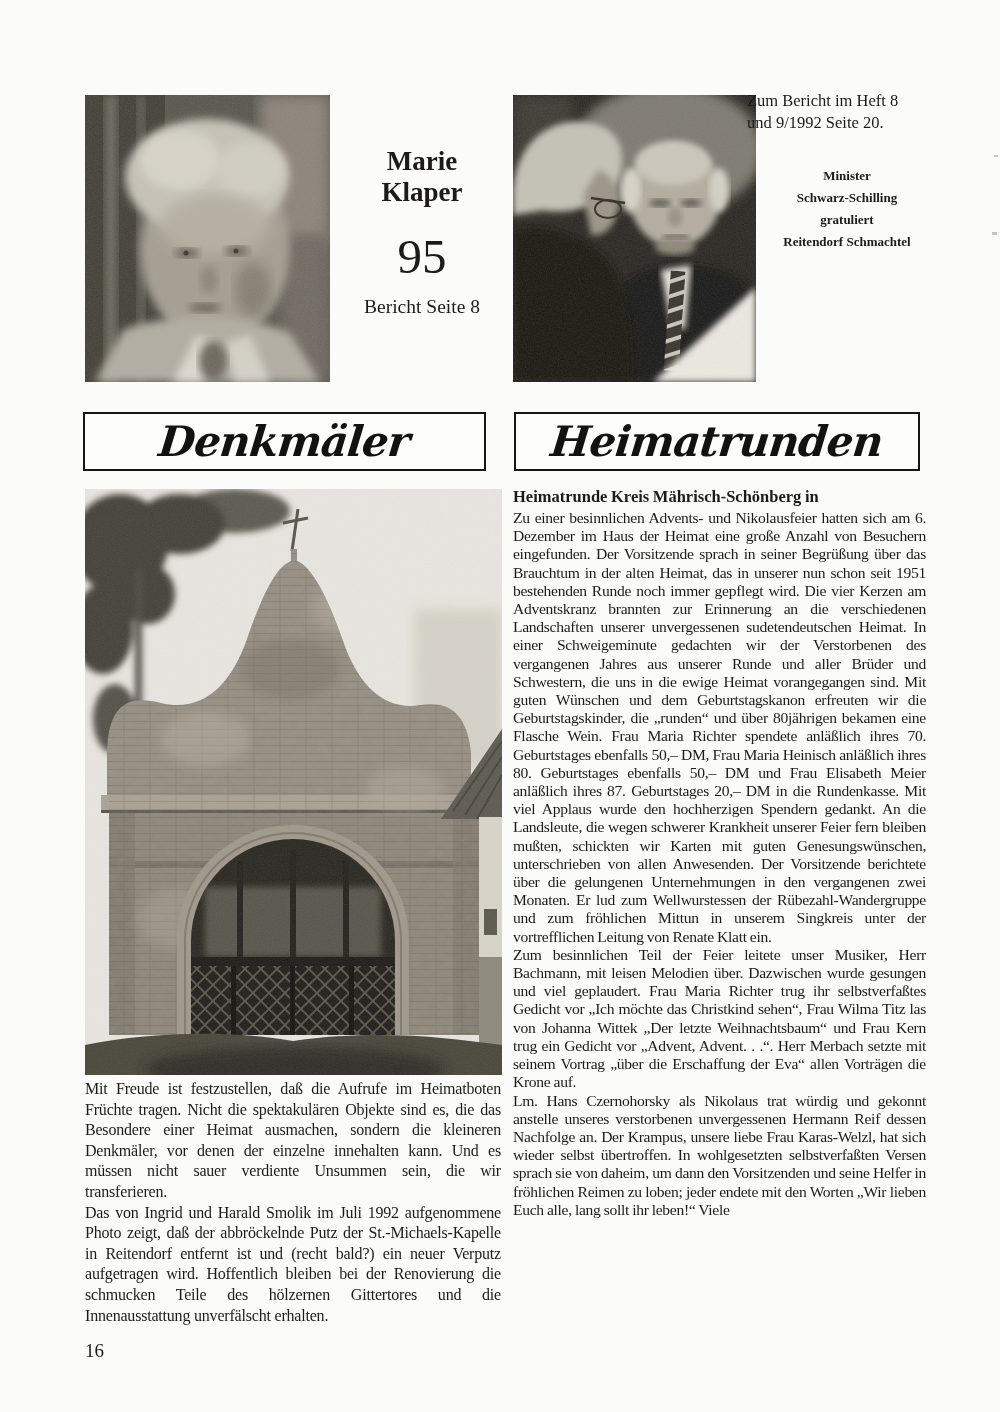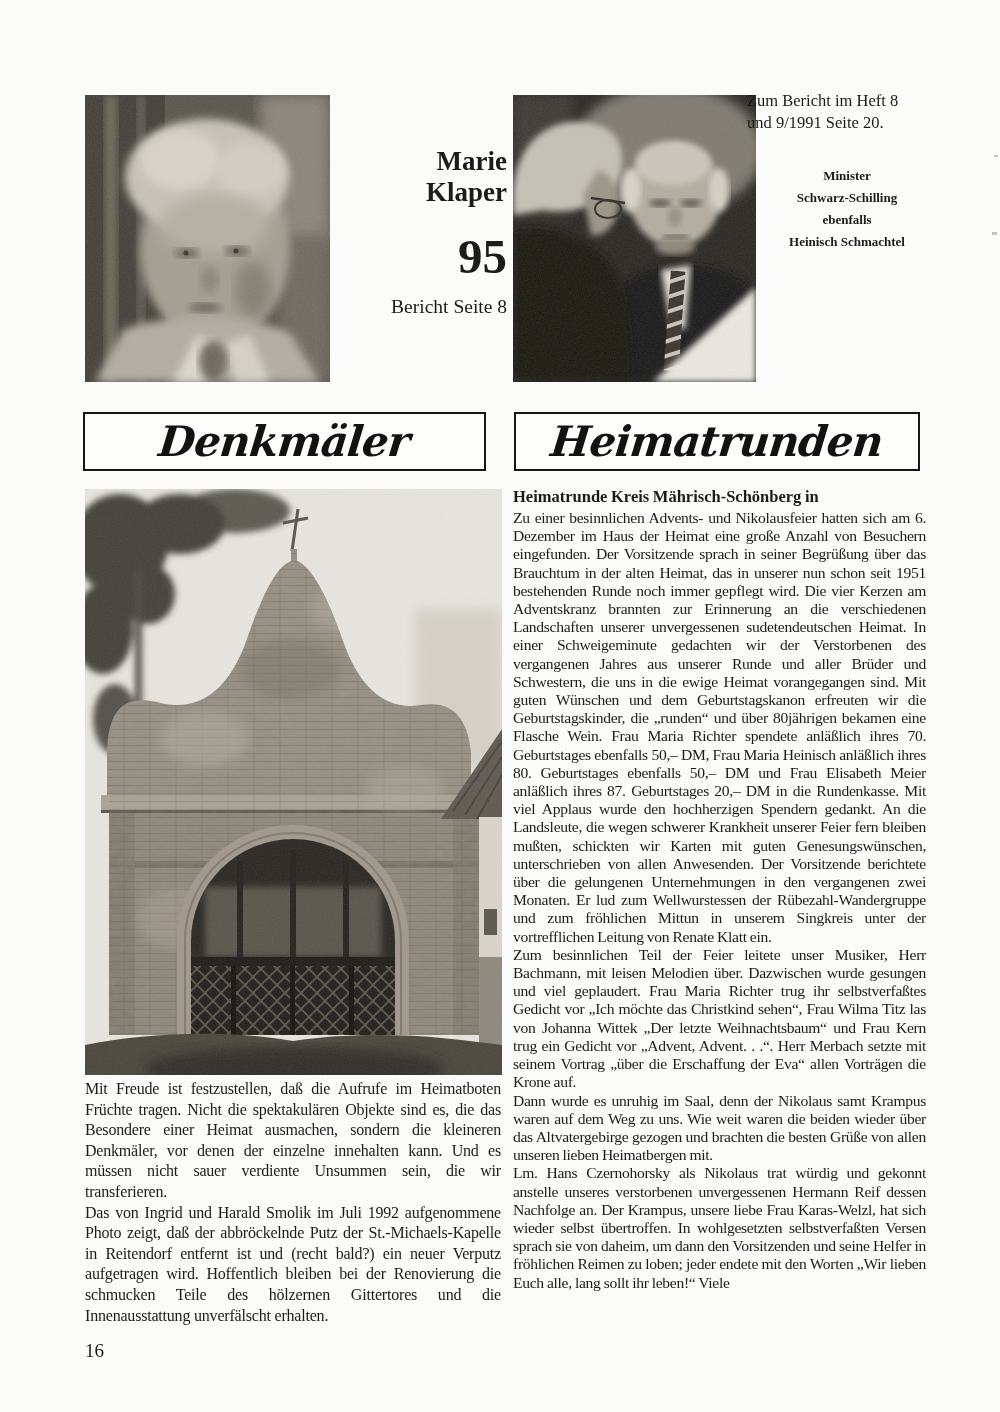--- a/index.html
+++ b/index.html
@@ -2,23 +2,23 @@
 <html><head>
 <meta charset="utf-8">
 <style>
   html,body{margin:0;padding:0;background:#d9d9d6;}
   .page{position:relative;width:1000px;height:1412px;margin:0 auto;background:#fbfbf9;
         font-family:"Liberation Serif",serif;color:#1c1b19;overflow:hidden;}
   .photo{position:absolute;overflow:hidden;background:#777;}
   .photo svg{display:block;width:100%;height:100%;}
 
   
-  .marie-caption{position:absolute;left:337px;top:146px;width:170px;text-align:right;}
+  .marie-caption{position:absolute;left:337px;top:146px;width:170px;text-align:center;}
   .marie-name{font-weight:bold;font-size:27px;line-height:31px;}
-  .marie-age{font-weight:bold;font-size:49px;line-height:50px;margin-top:24px;}
+  .marie-age{font-weight:normal;font-size:49px;line-height:50px;margin-top:24px;}
   .marie-note{font-size:19.5px;margin-top:14px;}
 
   
   .men-note{position:absolute;left:747px;top:90px;width:170px;font-size:16.5px;line-height:22px;}
   .men-caption{position:absolute;left:758px;top:165px;width:178px;text-align:center;
                font-weight:bold;font-size:13px;line-height:22px;}
 
   
   .header-box{position:absolute;top:412px;height:55px;border:2.5px solid #161614;background:#fdfdfc;
               display:flex;align-items:center;justify-content:center;}
@@ -132,27 +132,27 @@
         <path d="M154,188 l20,-8 M154,203 l20,-8 M154,218 l20,-8 M154,233 l20,-8 M154,248 l20,-8 M154,263 l20,-8 M154,278 l20,-8" stroke="#c9c5ba" stroke-width="4"></path>
       </g>
       <path d="M0,287 L0,135 C30,128 70,140 95,165 C115,190 120,240 118,287 Z" fill="#14130f" filter="url(#nB3)"></path>
       <path d="M140,287 L243,192 L243,287 Z" fill="#eceae2" filter="url(#nB3)"></path>
       <rect width="243" height="287" filter="url(#nGrain)"></rect>
     </svg>
   </div>
 
   <div class="men-note">
     <div>Zum Bericht im Heft 8</div>
-    <div>und 9/1991 Seite 20.</div>
+    <div>und 9/1992 Seite 20.</div>
   </div>
   <div class="men-caption">
     <div>Minister</div>
     <div>Schwarz-Schilling</div>
-    <div>ebenfalls</div>
-    <div>Heinisch Schmachtel</div>
+    <div>gratuliert</div>
+    <div>Reitendorf Schmachtel</div>
   </div>
 
   <div class="header-box left">
     <span class="script">Denkmäler</span>
   </div>
   <div class="header-box right">
     <span class="script">Heimatrunden</span>
   </div>
 
   <div class="photo" style="left:85px;top:489px;width:417px;height:586px;">
@@ -245,21 +245,20 @@
 
   <div class="article left-article">
     <p>Mit Freude ist festzustellen, daß die Aufrufe im Heimatboten Früchte tragen. Nicht die spektakulären Objekte sind es, die das Besondere einer Heimat ausmachen, sondern die kleineren Denkmäler, vor denen der einzelne innehalten kann. Und es müssen nicht sauer verdiente Unsummen sein, die wir transferieren.</p>
     <p>Das von Ingrid und Harald Smolik im Juli 1992 aufgenommene Photo zeigt, daß der abbröckelnde Putz der St.-Michaels-Kapelle in Reitendorf entfernt ist und (recht bald?) ein neuer Verputz aufgetragen wird. Hoffentlich bleiben bei der Renovierung die schmucken Teile des hölzernen Gittertores und die Innenausstattung unverfälscht erhalten.</p>
   </div>
 
   <div class="article right-article">
     <p class="right-heading">Heimatrunde Kreis Mährisch-Schönberg in</p>
     <p>Zu einer besinnlichen Advents- und Nikolausfeier hatten sich am 6. Dezember im Haus der Heimat eine große Anzahl von Besuchern eingefunden. Der Vorsitzende sprach in seiner Begrüßung über das Brauchtum in der alten Heimat, das in unserer nun schon seit 1951 bestehenden Runde noch immer gepflegt wird. Die vier Kerzen am Adventskranz brannten zur Erinnerung an die verschiedenen Landschaften unserer unvergessenen sudetendeutschen Heimat. In einer Schweigeminute gedachten wir der Verstorbenen des vergangenen Jahres aus unserer Runde und aller Brüder und Schwestern, die uns in die ewige Heimat vorangegangen sind. Mit guten Wünschen und dem Geburtstagskanon erfreuten wir die Geburtstagskinder, die „runden“ und über 80jährigen bekamen eine Flasche Wein. Frau Maria Richter spendete anläßlich ihres 70. Geburtstages ebenfalls 50,– DM, Frau Maria Heinisch anläßlich ihres 80. Geburtstages ebenfalls 50,– DM und Frau Elisabeth Meier anläßlich ihres 87. Geburtstages 20,– DM in die Rundenkasse. Mit viel Applaus wurde den hochherzigen Spendern gedankt. An die Landsleute, die wegen schwerer Krankheit unserer Feier fern bleiben mußten, schickten wir Karten mit guten Genesungswünschen, unterschrieben von allen Anwesenden. Der Vorsitzende berichtete über die gelungenen Unternehmungen in den vergangenen zwei Monaten. Er lud zum Wellwurstessen der Rübezahl-Wandergruppe und zum fröhlichen Mittun in unserem Singkreis unter der vortrefflichen Leitung von Renate Klatt ein.</p>
     <p>Zum besinnlichen Teil der Feier leitete unser Musiker, Herr Bachmann, mit leisen Melodien über. Dazwischen wurde gesungen und viel geplaudert. Frau Maria Richter trug ihr selbstverfaßtes Gedicht vor „Ich möchte das Christkind sehen“, Frau Wilma Titz las von Johanna Wittek „Der letzte Weihnachtsbaum“ und Frau Kern trug ein Gedicht vor „Advent, Advent. . .“. Herr Merbach setzte mit seinem Vortrag „über die Erschaffung der Eva“ allen Vorträgen die Krone auf.</p>
-    <p>Dann wurde es unruhig im Saal, denn der Nikolaus samt Krampus waren auf dem Weg zu uns. Wie weit waren die beiden wieder über das Altvatergebirge gezogen und brachten die besten Grüße von allen unseren lieben Heimatbergen mit.</p>
     <p>Lm. Hans Czernohorsky als Nikolaus trat würdig und gekonnt anstelle unseres verstorbenen unvergessenen Hermann Reif dessen Nachfolge an. Der Krampus, unsere liebe Frau Karas-Welzl, hat sich wieder selbst übertroffen. In wohlgesetzten selbstverfaßten Versen sprach sie von daheim, um dann den Vorsitzenden und seine Helfer in fröhlichen Reimen zu loben; jeder endete mit den Worten „Wir lieben Euch alle, lang sollt ihr leben!“ Viele</p>
   </div>
 
   <div class="page-number">16</div>
 
   <div class="artifact" style="left:994px;top:155px;width:4px;height:2px;"></div>
   <div class="artifact" style="left:992px;top:232px;width:5px;height:3px;"></div>
 
 </div>
 

